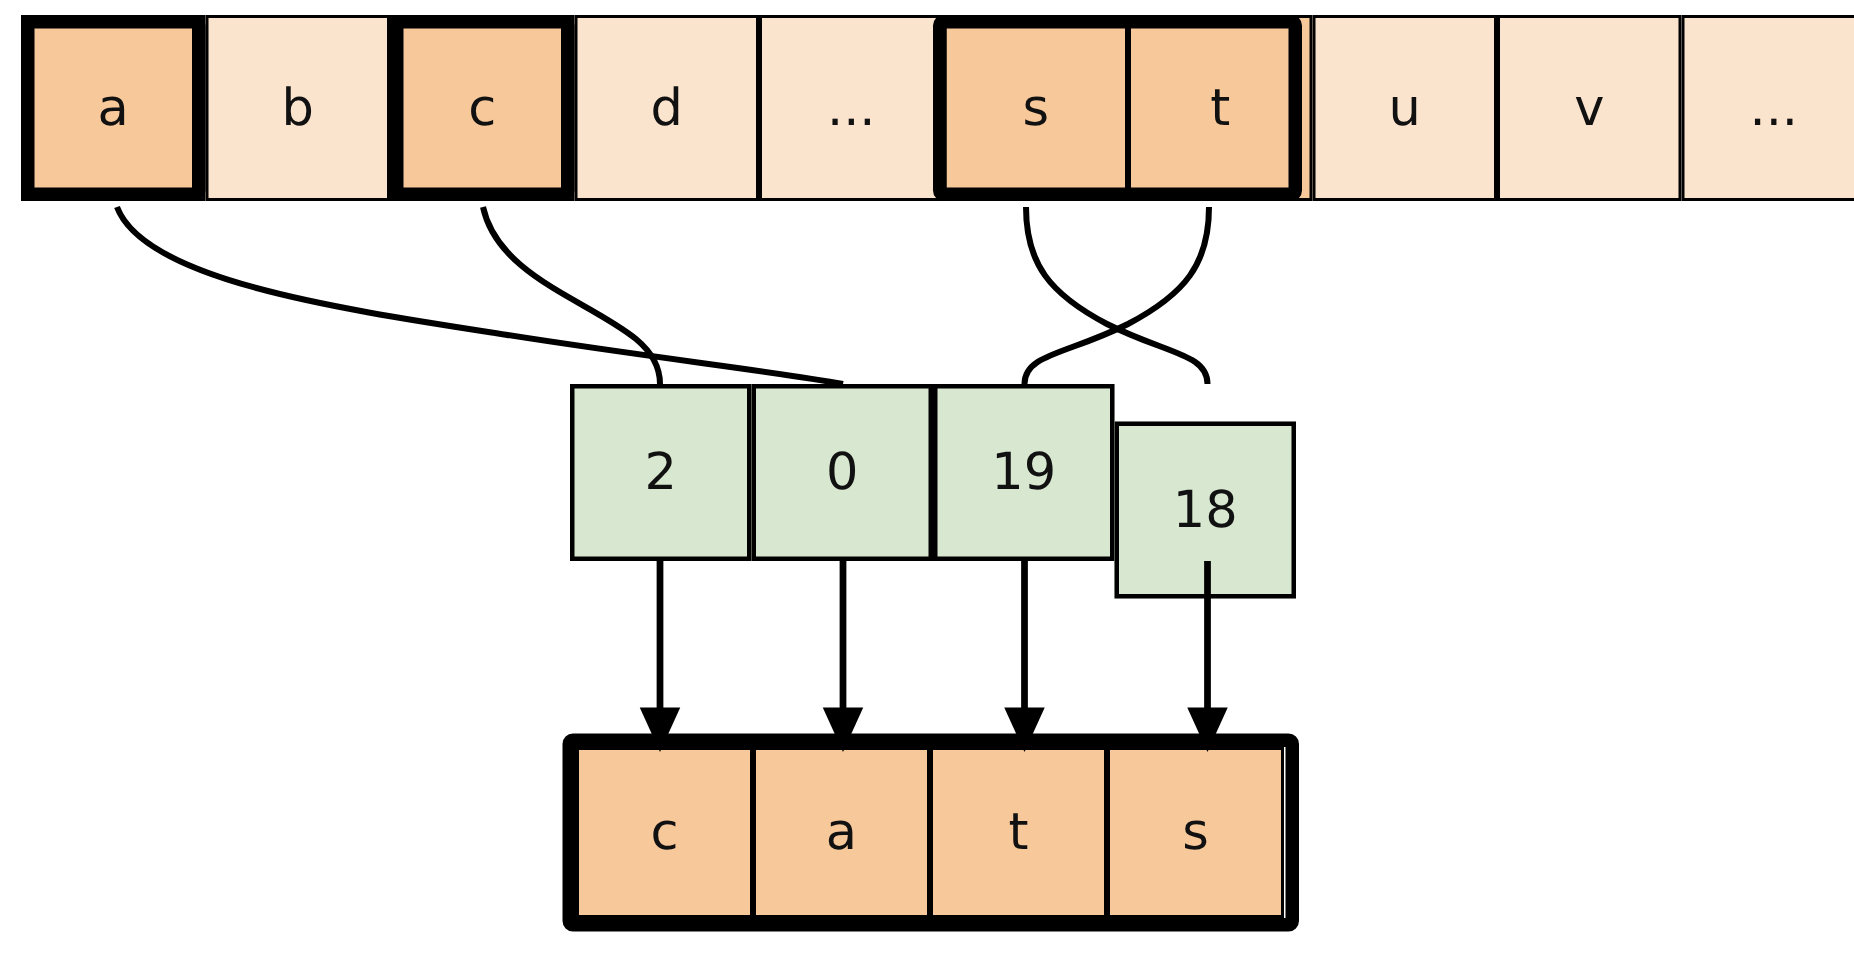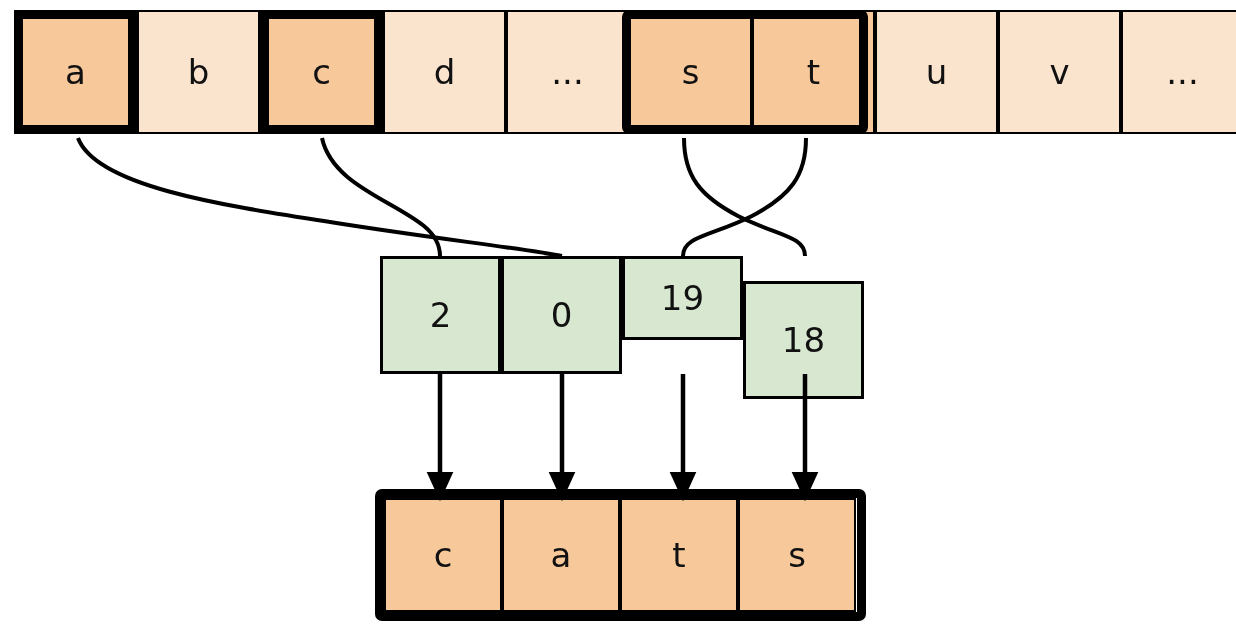--- a/index.html
+++ b/index.html
@@ -101,21 +101,21 @@
       <div class="cell alpha-cell" style="left: 1121px; top: 10px; width: 123px; height: 124px;">...</div>
     </div>
 
   <div class="frame" style="left:14px;  top:10px;  width:123px; height:124px;"></div>
   <div class="frame" style="left:260px; top:10px;  width:123px; height:124px;"></div>
   <div class="frame" style="left:622px; top:10px;  width:246px; height:124px;"></div>
 
   <div id="index-row">
       <div class="cell idx-cell" style="left: 380px; top: 256px; width: 121px; height: 118px;">2</div>
       <div class="cell idx-cell" style="left: 501px; top: 256px; width: 121px; height: 118px;">0</div>
-      <div class="cell idx-cell" style="left: 622px; top: 256px; width: 121px; height: 84px;">19</div>
+      <div class="cell idx-cell" style="left: 622px; top: 256px; width: 121px; height: 118px;">19</div>
       <div class="cell idx-cell" style="left: 743px; top: 256px; width: 121px; height: 118px; margin-top: 25px;">18</div>
     </div>
 
   <div id="result-row">
       <div class="cell res-cell" style="left: 384px; top: 498px; width: 118px; height: 114px;">c</div>
       <div class="cell res-cell" style="left: 502px; top: 498px; width: 118px; height: 114px;">a</div>
       <div class="cell res-cell" style="left: 620px; top: 498px; width: 118px; height: 114px;">t</div>
       <div class="cell res-cell" style="left: 738px; top: 498px; width: 118px; height: 114px;">s</div>
     </div>
   <div class="frame-bottom" style="left:375px; top:489px; width:491px; height:132px;"></div>

